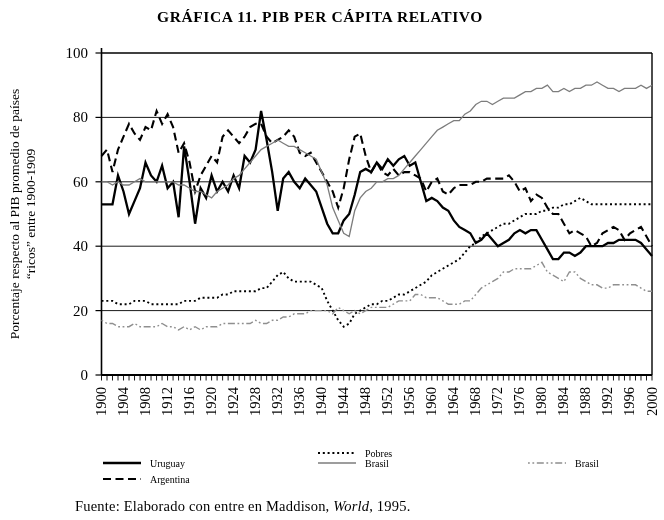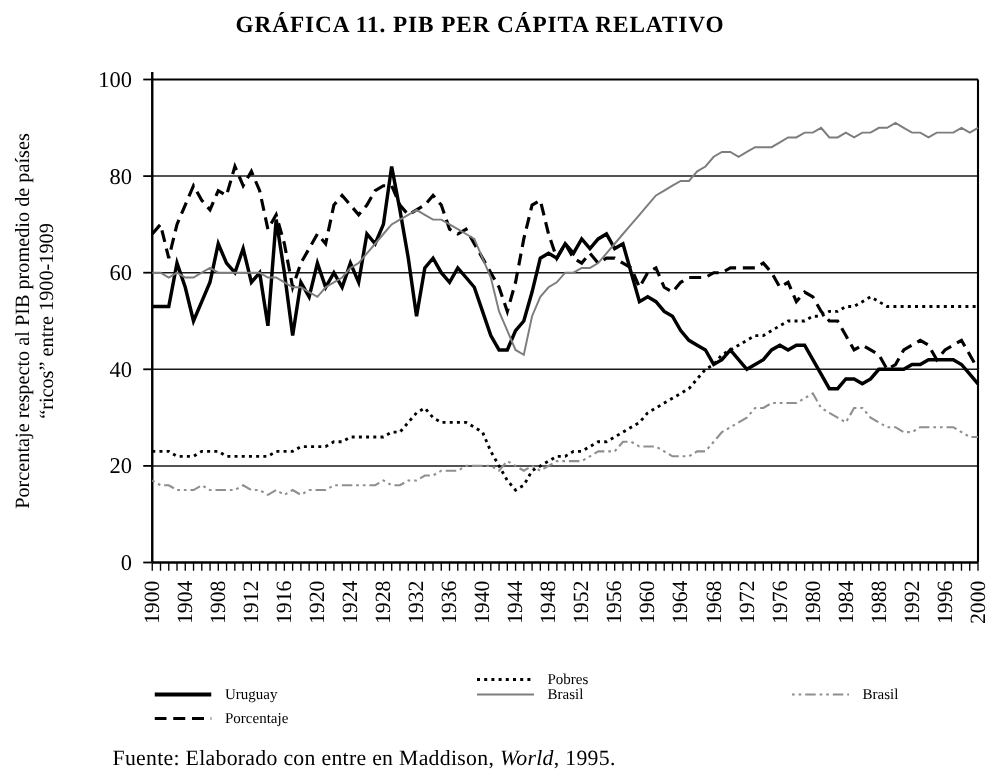--- a/index.html
+++ b/index.html
@@ -209,21 +209,21 @@
     <div class="legend-item" style="left:103px;top:455px">
       <svg class="legend-swatch" width="38" height="14">
           <line x1="0" y1="7" x2="38" y2="7" stroke="#000000" stroke-width="2.6"></line>
         </svg>
       <span>Uruguay</span>
     </div>
     <div class="legend-item" style="left:103px;top:471px">
       <svg class="legend-swatch" width="38" height="14">
           <line x1="0" y1="7" x2="38" y2="7" stroke="#000000" stroke-width="2.1" stroke-dasharray="8 4.5"></line>
         </svg>
-      <span>Porcentaje</span>
+      <span>Argentina</span>
     </div>
     <div class="legend-item" style="left:318px;top:455px">
       <svg class="legend-swatch" width="38" height="14">
           <line x1="0" y1="7" x2="38" y2="7" stroke="#7d7d7d" stroke-width="1.3"></line>
         </svg>
       <span>Brasil</span>
     </div>
     <div class="legend-item" style="left:318px;top:445px">
       <svg class="legend-swatch" width="38" height="14">
           <line x1="0" y1="7" x2="38" y2="7" stroke="#000000" stroke-width="1.9" stroke-dasharray="2 2.8"></line>

